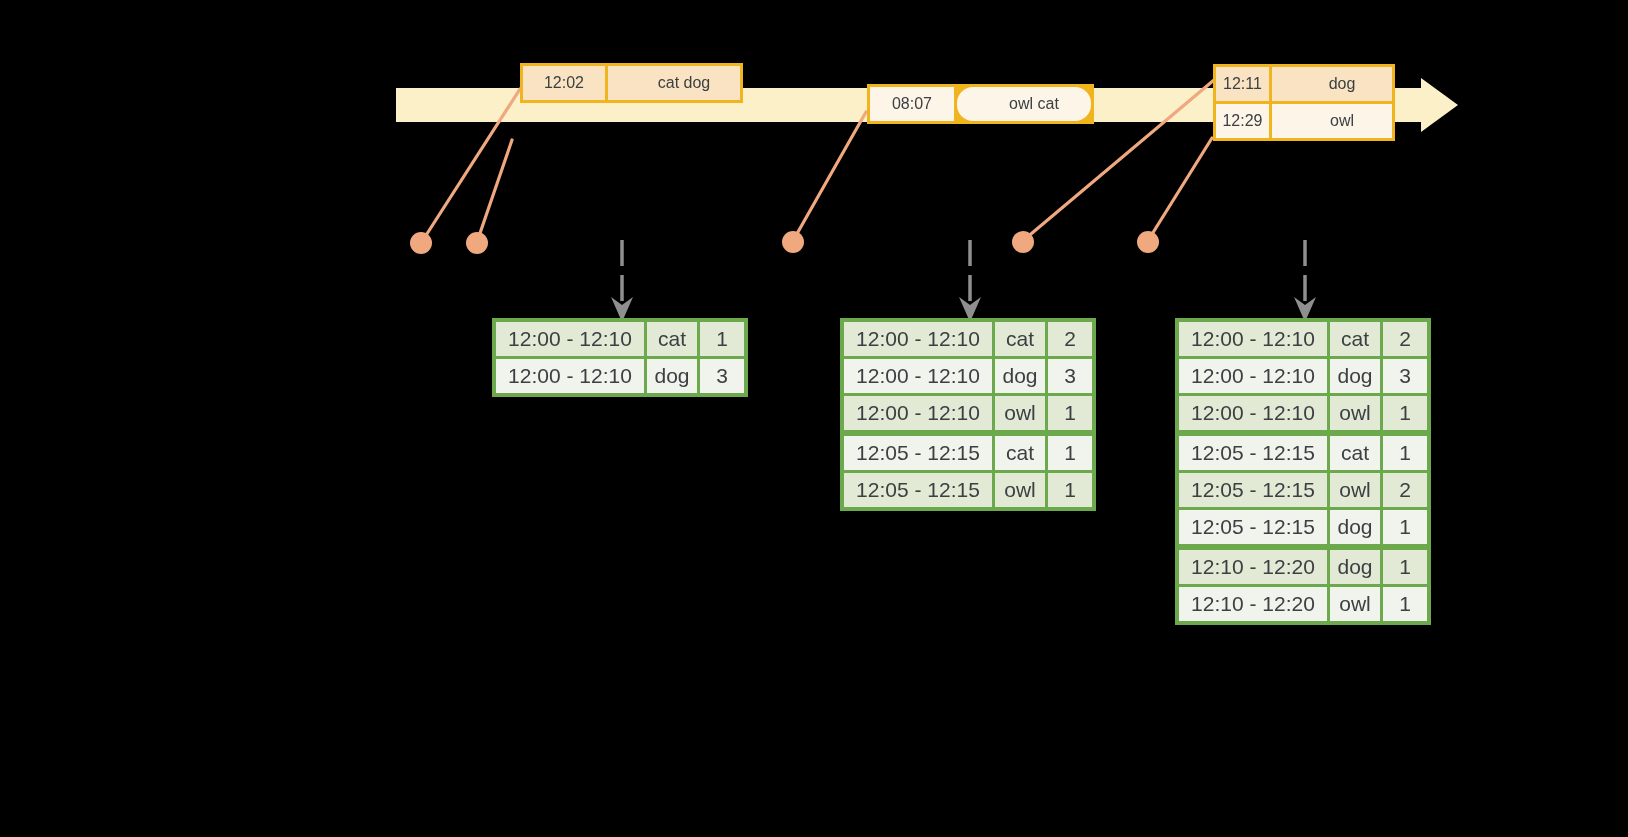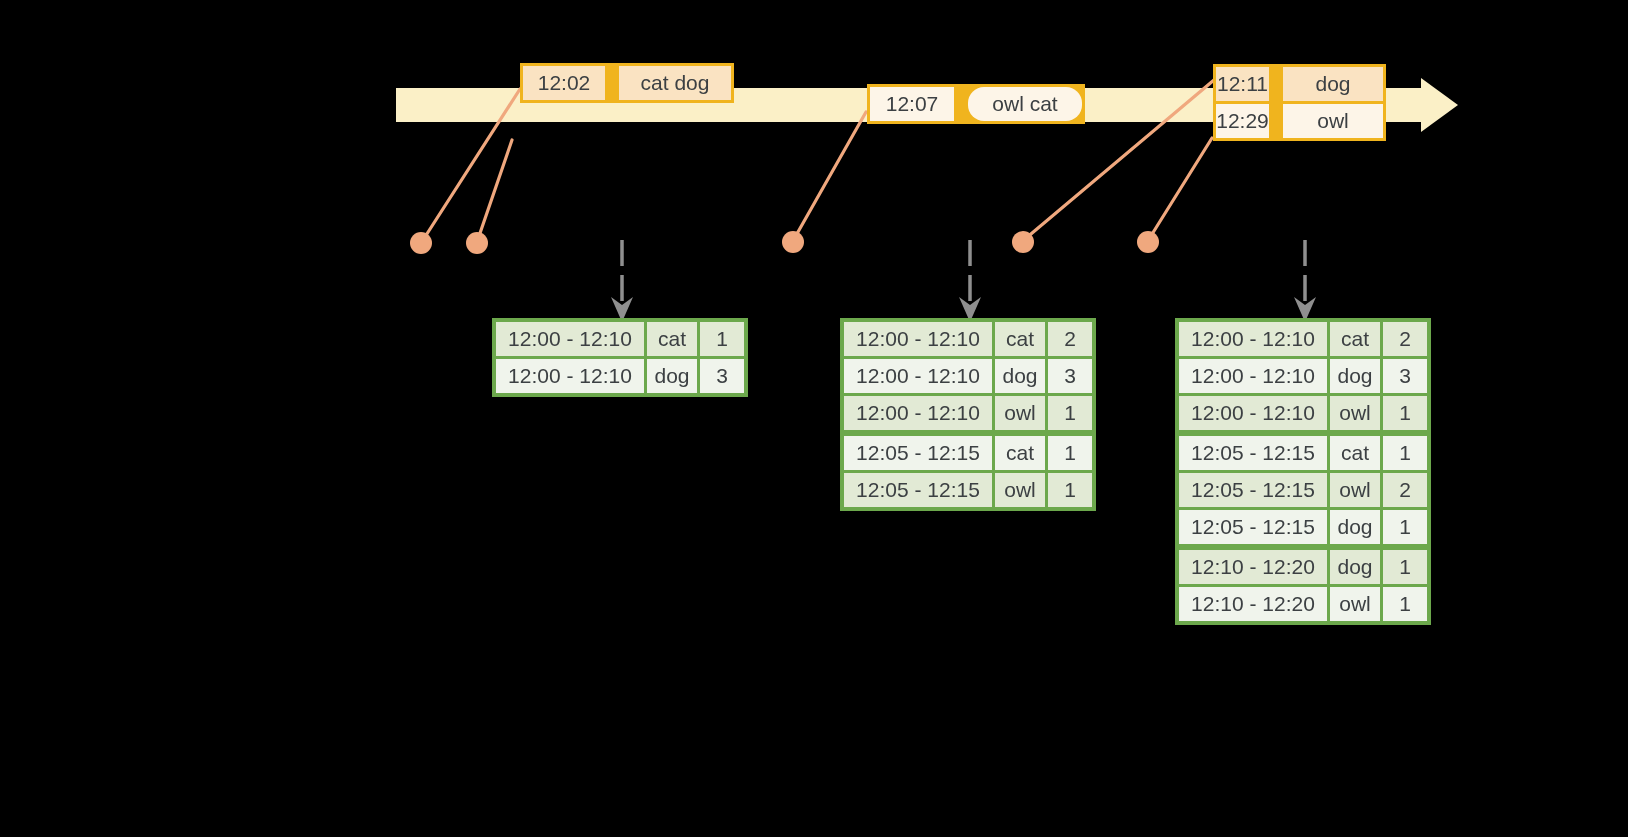--- a/index.html
+++ b/index.html
@@ -12,22 +12,22 @@
   .band{position:absolute;left:396px;top:88px;width:1027px;height:34px;background:#fbf0c7;}
   .band-head{
     position:absolute;left:1421px;top:78px;width:0;height:0;
     border-top:27px solid transparent;border-bottom:27px solid transparent;
     border-left:37px solid #fbf0c7;
   }
   
   .ebox{position:absolute;border:3px solid #f0b41e;background:#f0b41e;}
   .erow{display:flex;}
   .erow + .erow{margin-top:3px;}
-  .ecell{height:34px;line-height:34px;text-align:center;font-size:21px;}
-  .ecell.word{margin-left:14px;}
+  .ecell{height:34px;line-height:34px;text-align:center;font-size:16px;}
+  .ecell.word{margin-left:3px;padding-left:20px;}
   .r-dark .ecell{background:#fae3c2;}
   .r-light .ecell{background:#fdf5e8;}
   .eb1 .ecell.time{width:82px;}  .eb1 .ecell.word{width:112px;}
   .eb2 .ecell.time{width:84px;}  .eb2 .ecell.word{width:114px;border-radius:16px;}
   .eb3 .ecell.time{width:53px;}  .eb3 .ecell.word{width:100px;}
   
   .overlay{position:absolute;left:0;top:0;pointer-events:none;}
   
   .rtable{position:absolute;border:4px solid #6ca84c;background:#6ca84c;}
   .trow{display:flex;}
@@ -75,21 +75,21 @@
 
   <div class="ebox eb1" style="left:520px;top:63px;">
     <div class="erow r-dark">
       <div class="ecell time">12:02</div>
       <div class="ecell word">cat dog</div>
     </div>
   </div>
 
   <div class="ebox eb2" style="left:867px;top:84px;">
     <div class="erow r-light">
-      <div class="ecell time">12:07</div>
+      <div class="ecell time">08:07</div>
       <div class="ecell word">owl cat</div>
     </div>
   </div>
 
   <div class="ebox eb3" style="left:1213px;top:64px;">
     <div class="erow r-dark">
       <div class="ecell time">12:11</div>
       <div class="ecell word">dog</div>
     </div>
     <div class="erow r-light">

